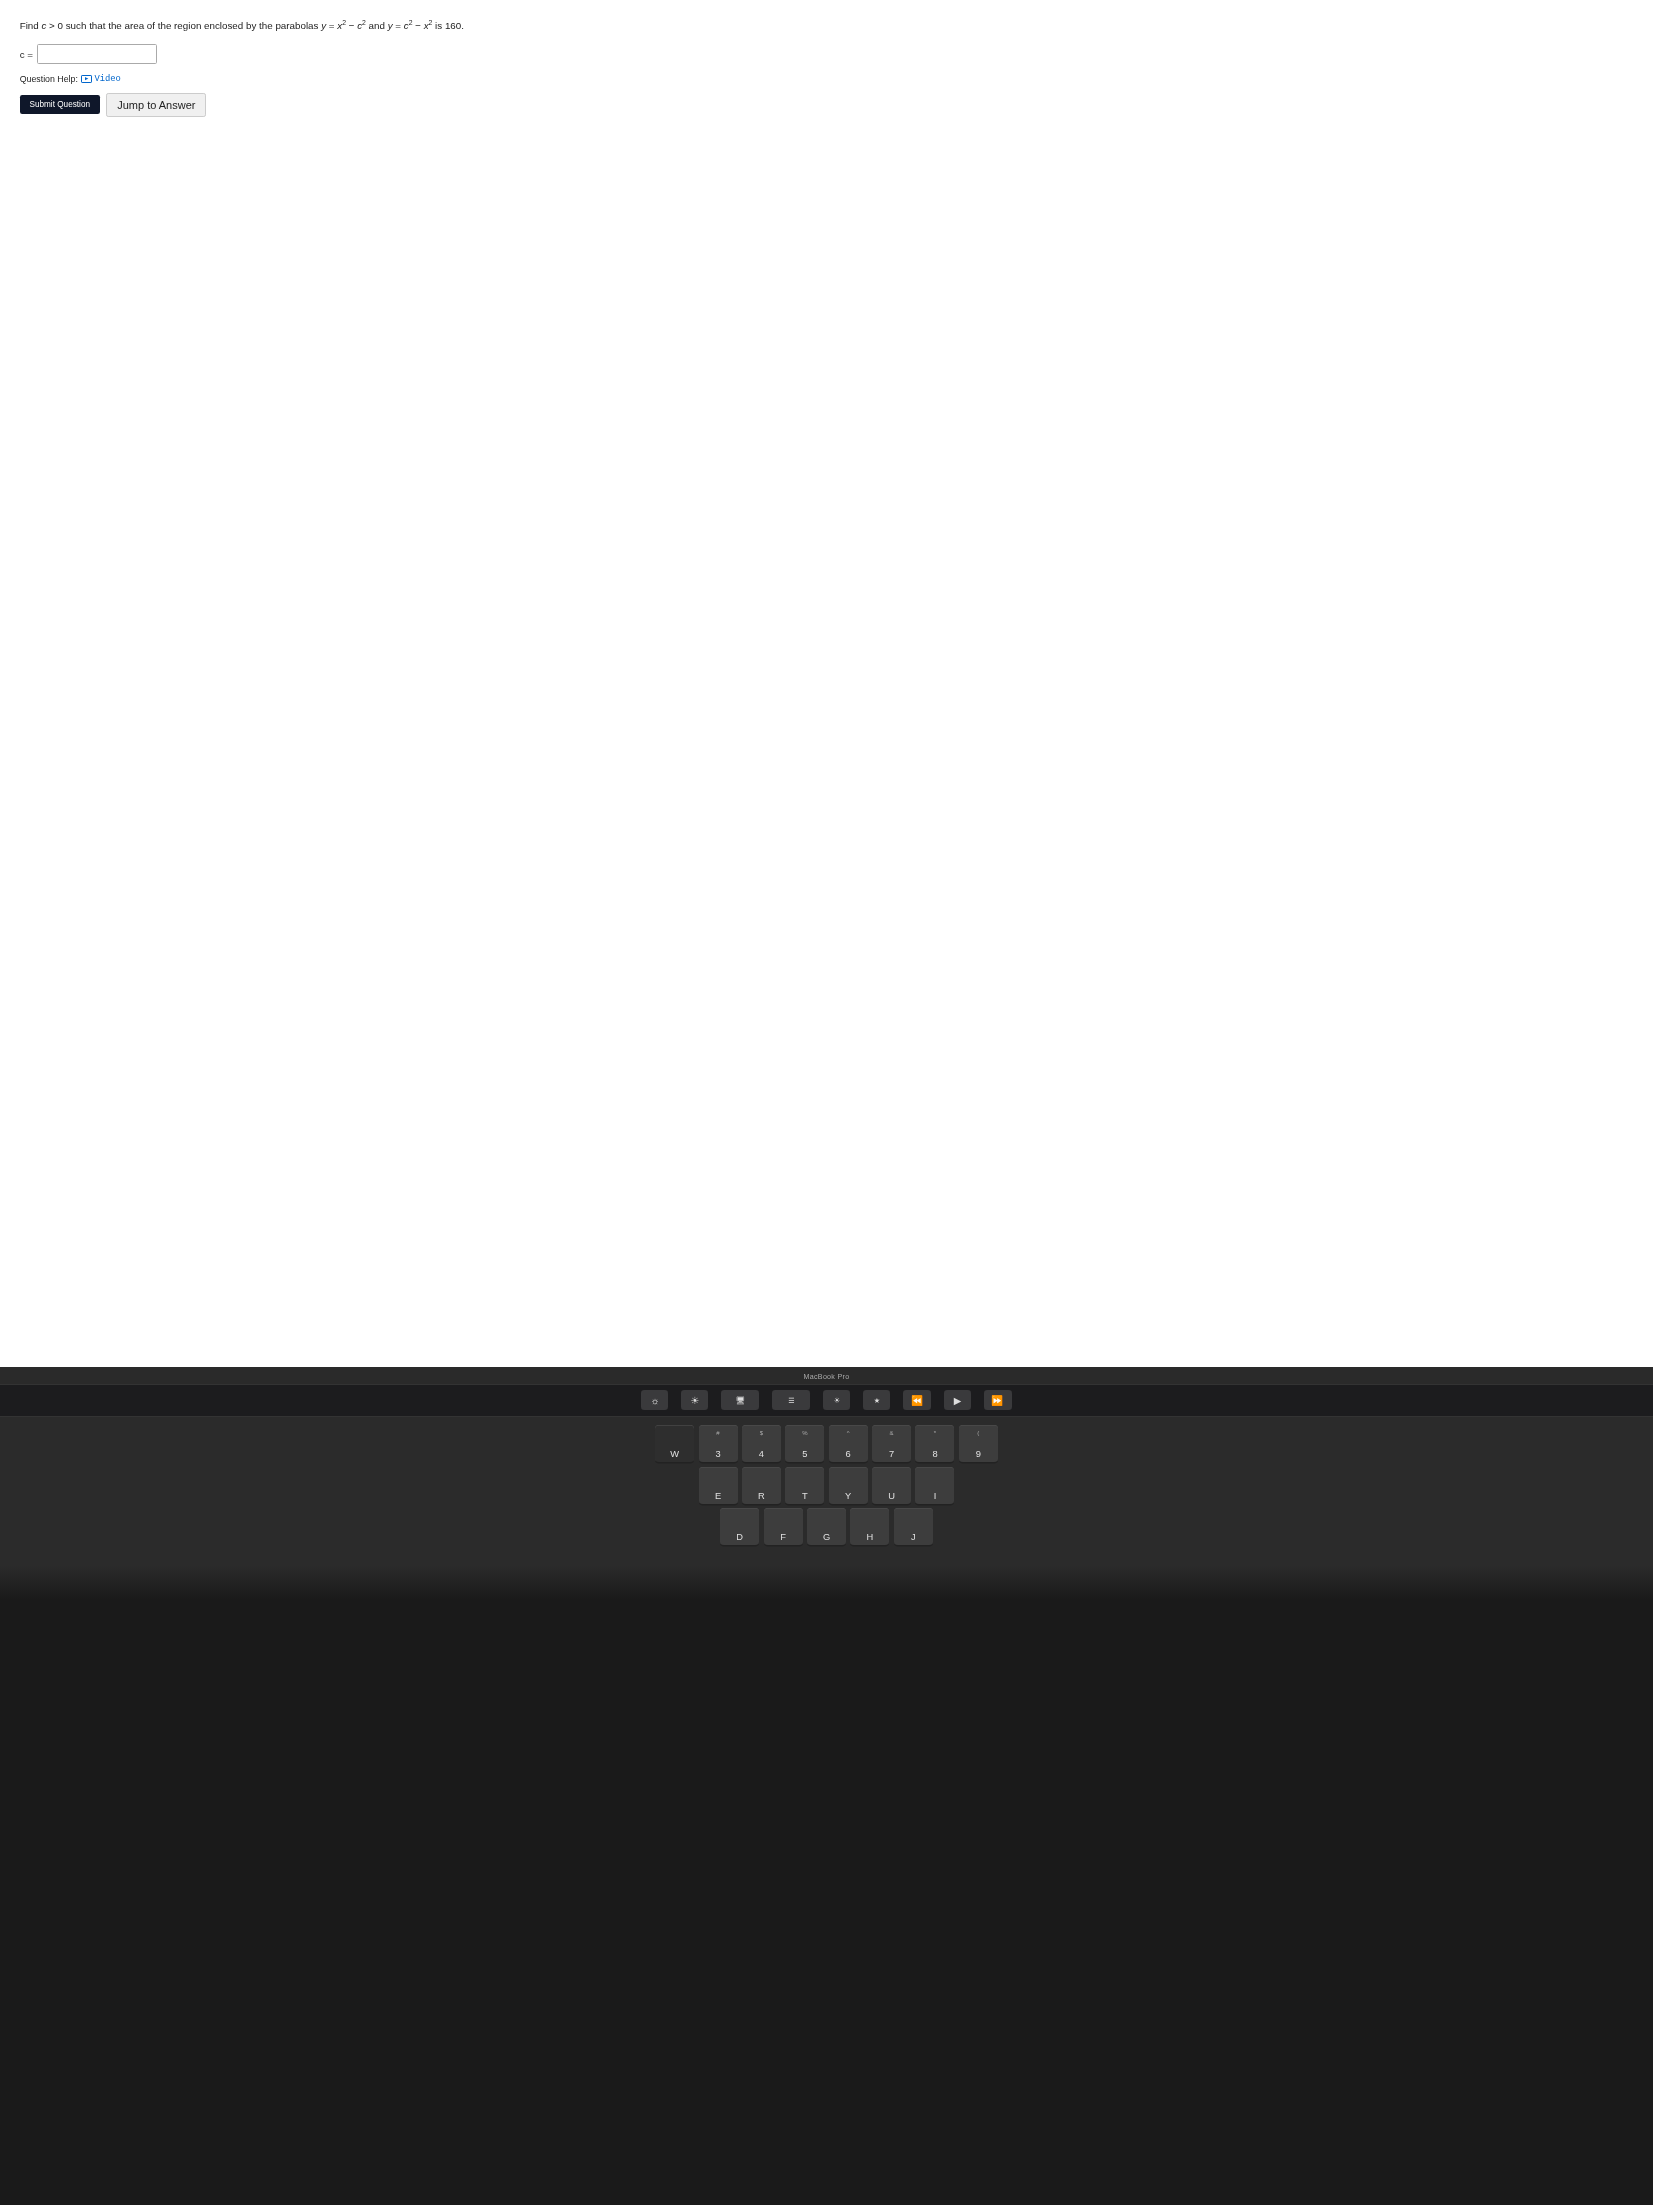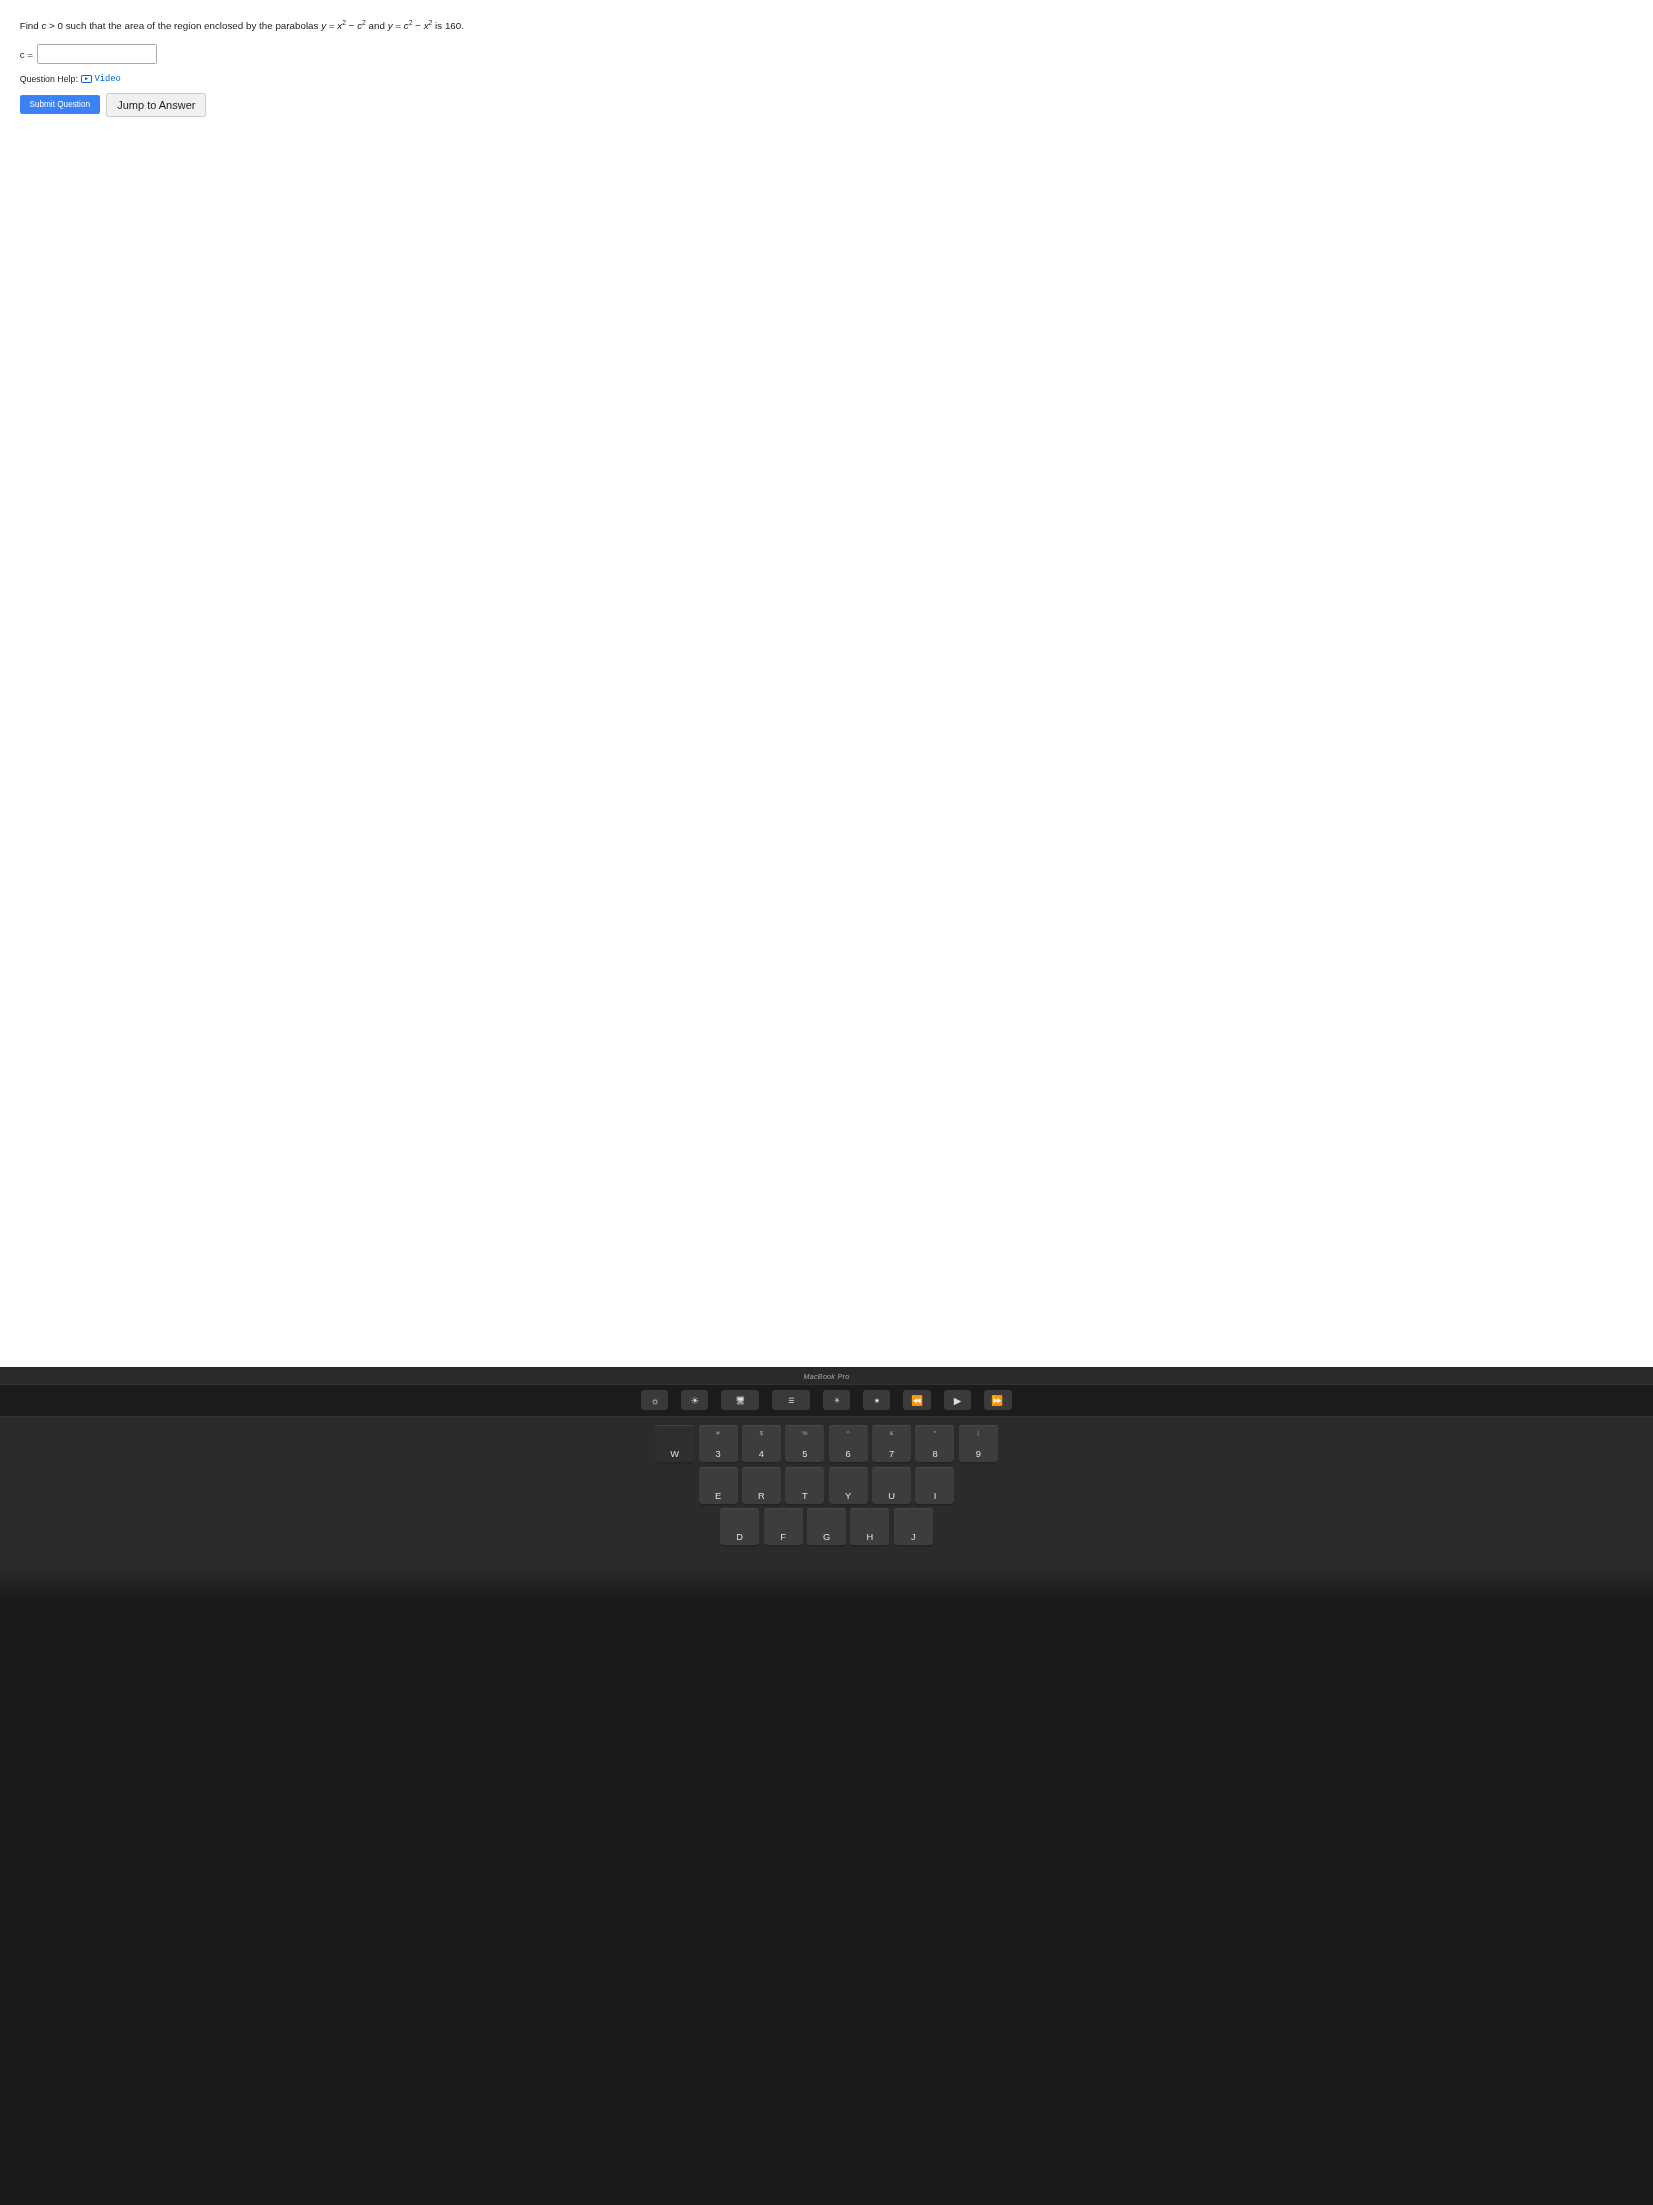--- a/index.html
+++ b/index.html
@@ -87,21 +87,21 @@
       font-size: 5.5px;
     }
 
     .button-row {
       display: flex;
       align-items: center;
       gap: 6.6px;
     }
 
     .btn-submit {
-      background: #3b82f6;
+      background: #0f172a;
       color: #fff;
       border: none;
       border-radius: 2.2px;
       padding: 4.9px 9.8px;
       font-size: 8.2px;
       cursor: pointer;
       font-weight: 500;
     }
 
     .btn-jump {
@@ -116,21 +116,20 @@
     }
 
     
     .macbook-bar {
       background: #2a2a2a;
       text-align: center;
       padding: 5.5px 0 3.3px;
       font-size: 7.1px;
       color: #aaa;
       letter-spacing: 0.3px;
-      font-style: italic;
     }
 
     
     .touch-bar {
       background: #1c1c1e;
       display: flex;
       align-items: center;
       justify-content: center;
       gap: 13px;
       padding: 5.5px 22px;

